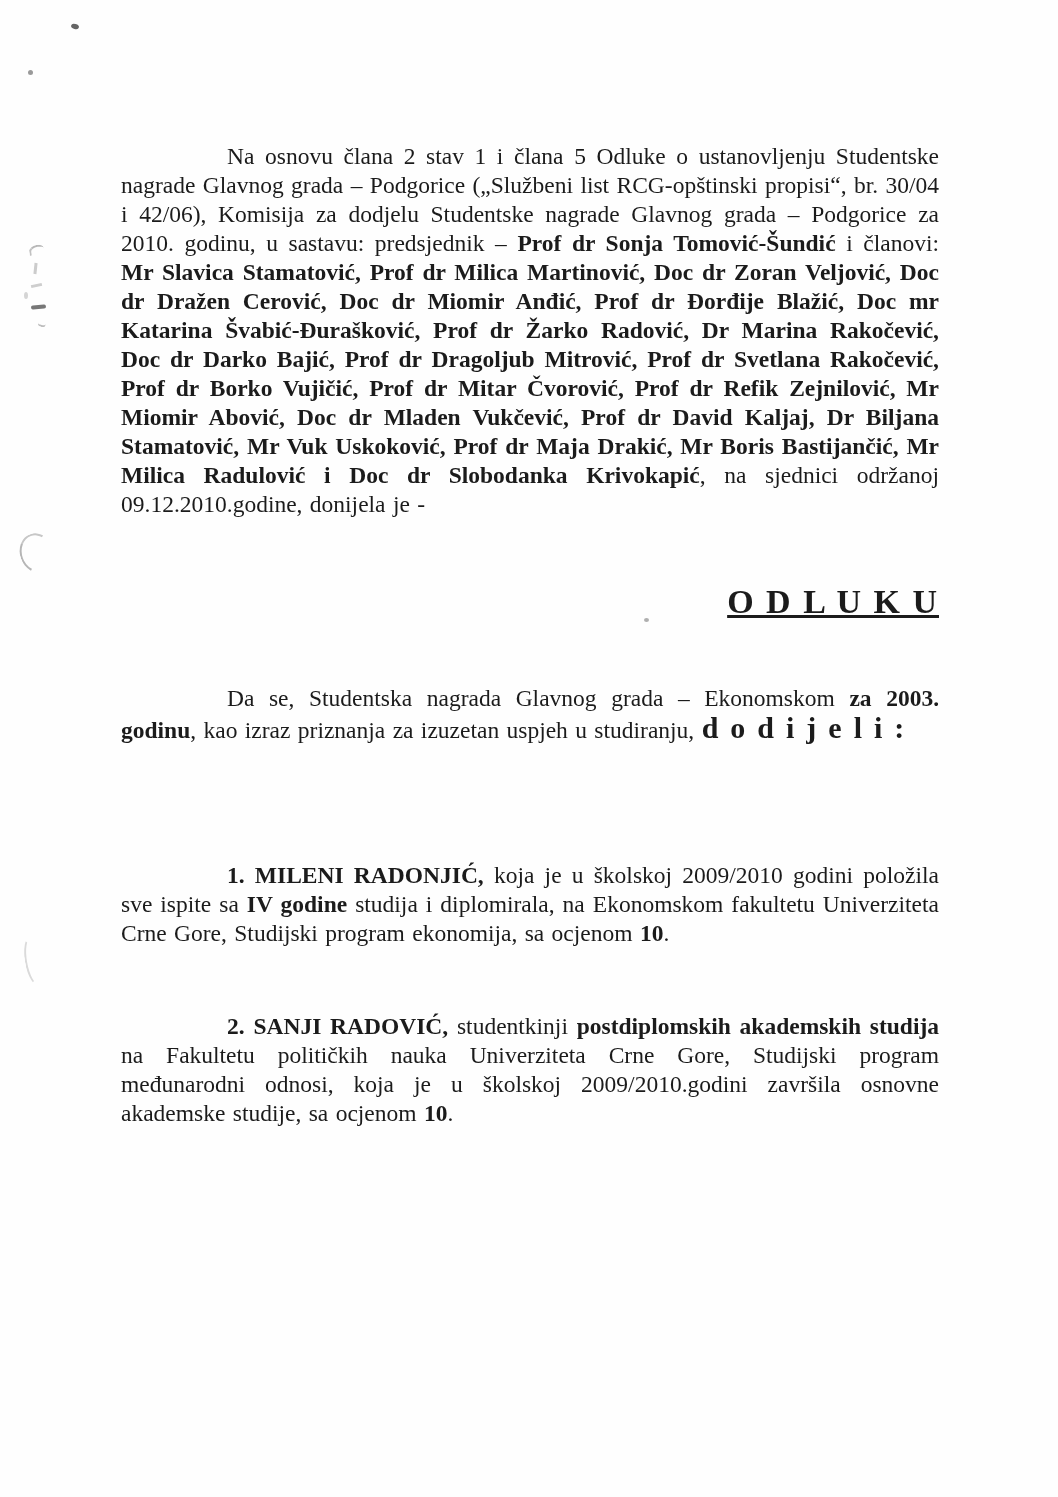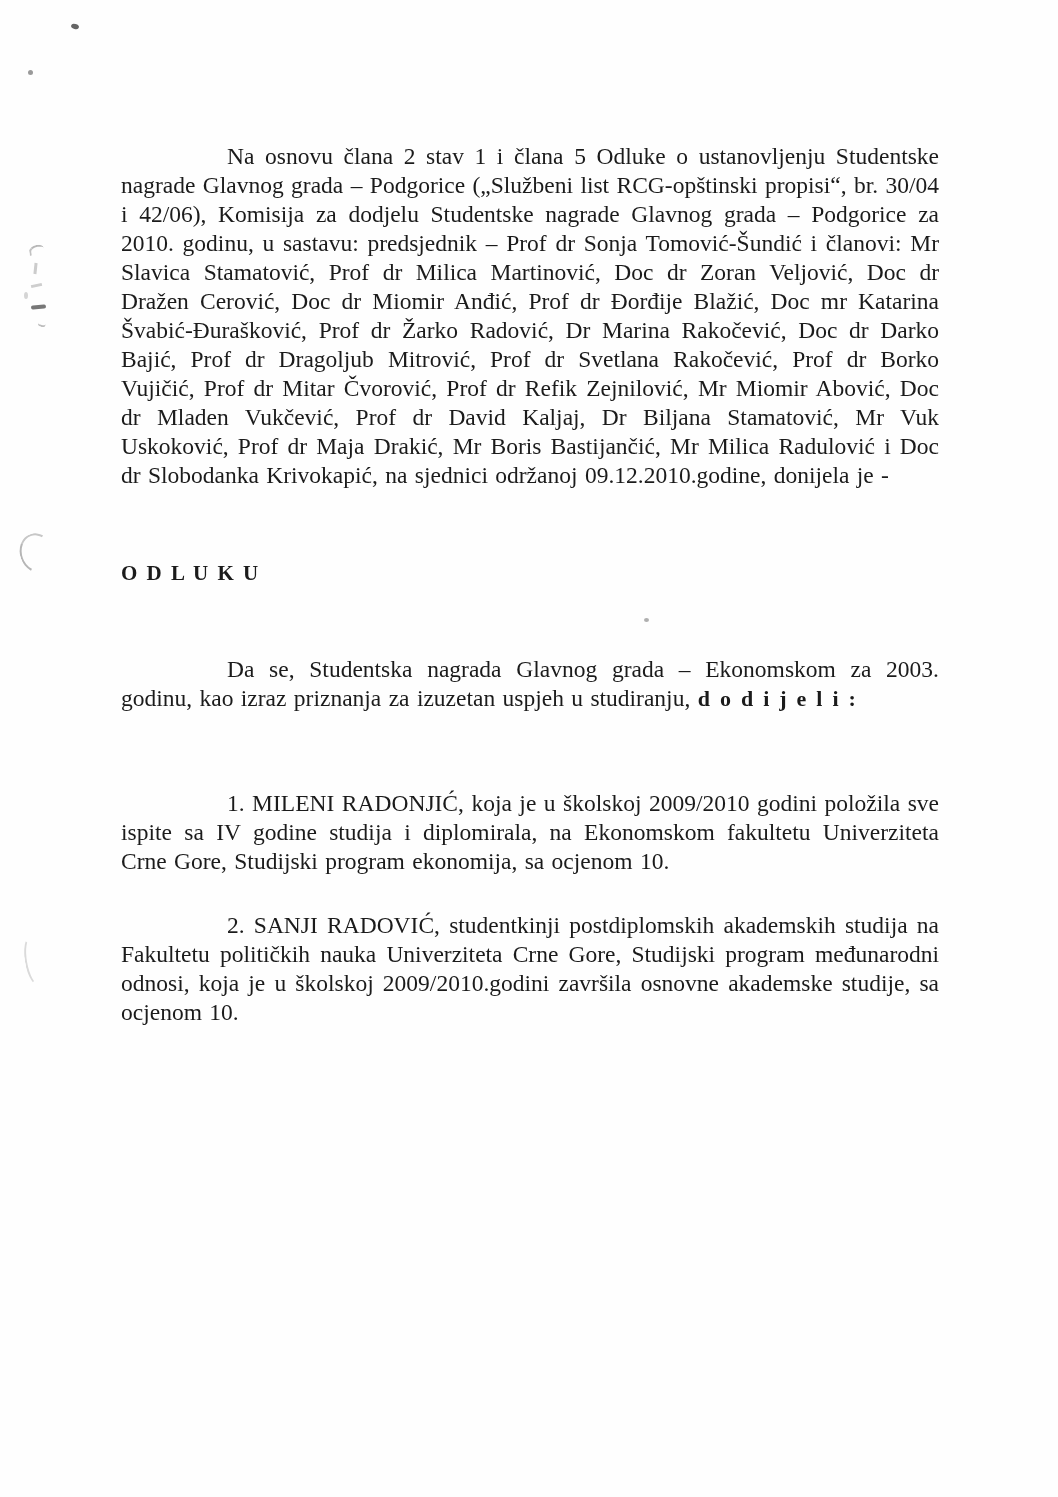--- a/index.html
+++ b/index.html
@@ -23,37 +23,38 @@
     width: 818px;
   }
   .para {
     margin: 0;
     font-size: 23.5px;
     line-height: 29px;
     text-align: justify;
     text-indent: 106px;
     word-spacing: 1.5px;
   }
-  .para span.b { font-weight: normal; }
+  .para span.b { font-weight: bold; }
   .para span.spaced {
     font-weight: bold;
-    font-size: 22px;
+    font-size: 30px;
     letter-spacing: 1.5px;
   }
   .heading {
     margin: 63px 0 62px 0;
-    font-size: 21px;
+    font-size: 34px;
     font-weight: bold;
     letter-spacing: 2px;
-    text-align: left;
+    text-align: right;
     line-height: 40px;
+    text-decoration: underline;
   }
   .para-award { margin-top: 0; }
-  .para-item1 { margin-top: 76px; }
-  .para-item2 { margin-top: 35px; }
+  .para-item1 { margin-top: 116px; }
+  .para-item2 { margin-top: 64px; }
 
   
   .artifact { position: absolute; pointer-events: none; }
   .speck-a {
     left: 71px; top: 24px; width: 8px; height: 5px;
     background: #4a4a4a; border-radius: 50%;
     transform: rotate(15deg); opacity: .85;
   }
   .speck-b {
     left: 28px; top: 70px; width: 5px; height: 5px;

